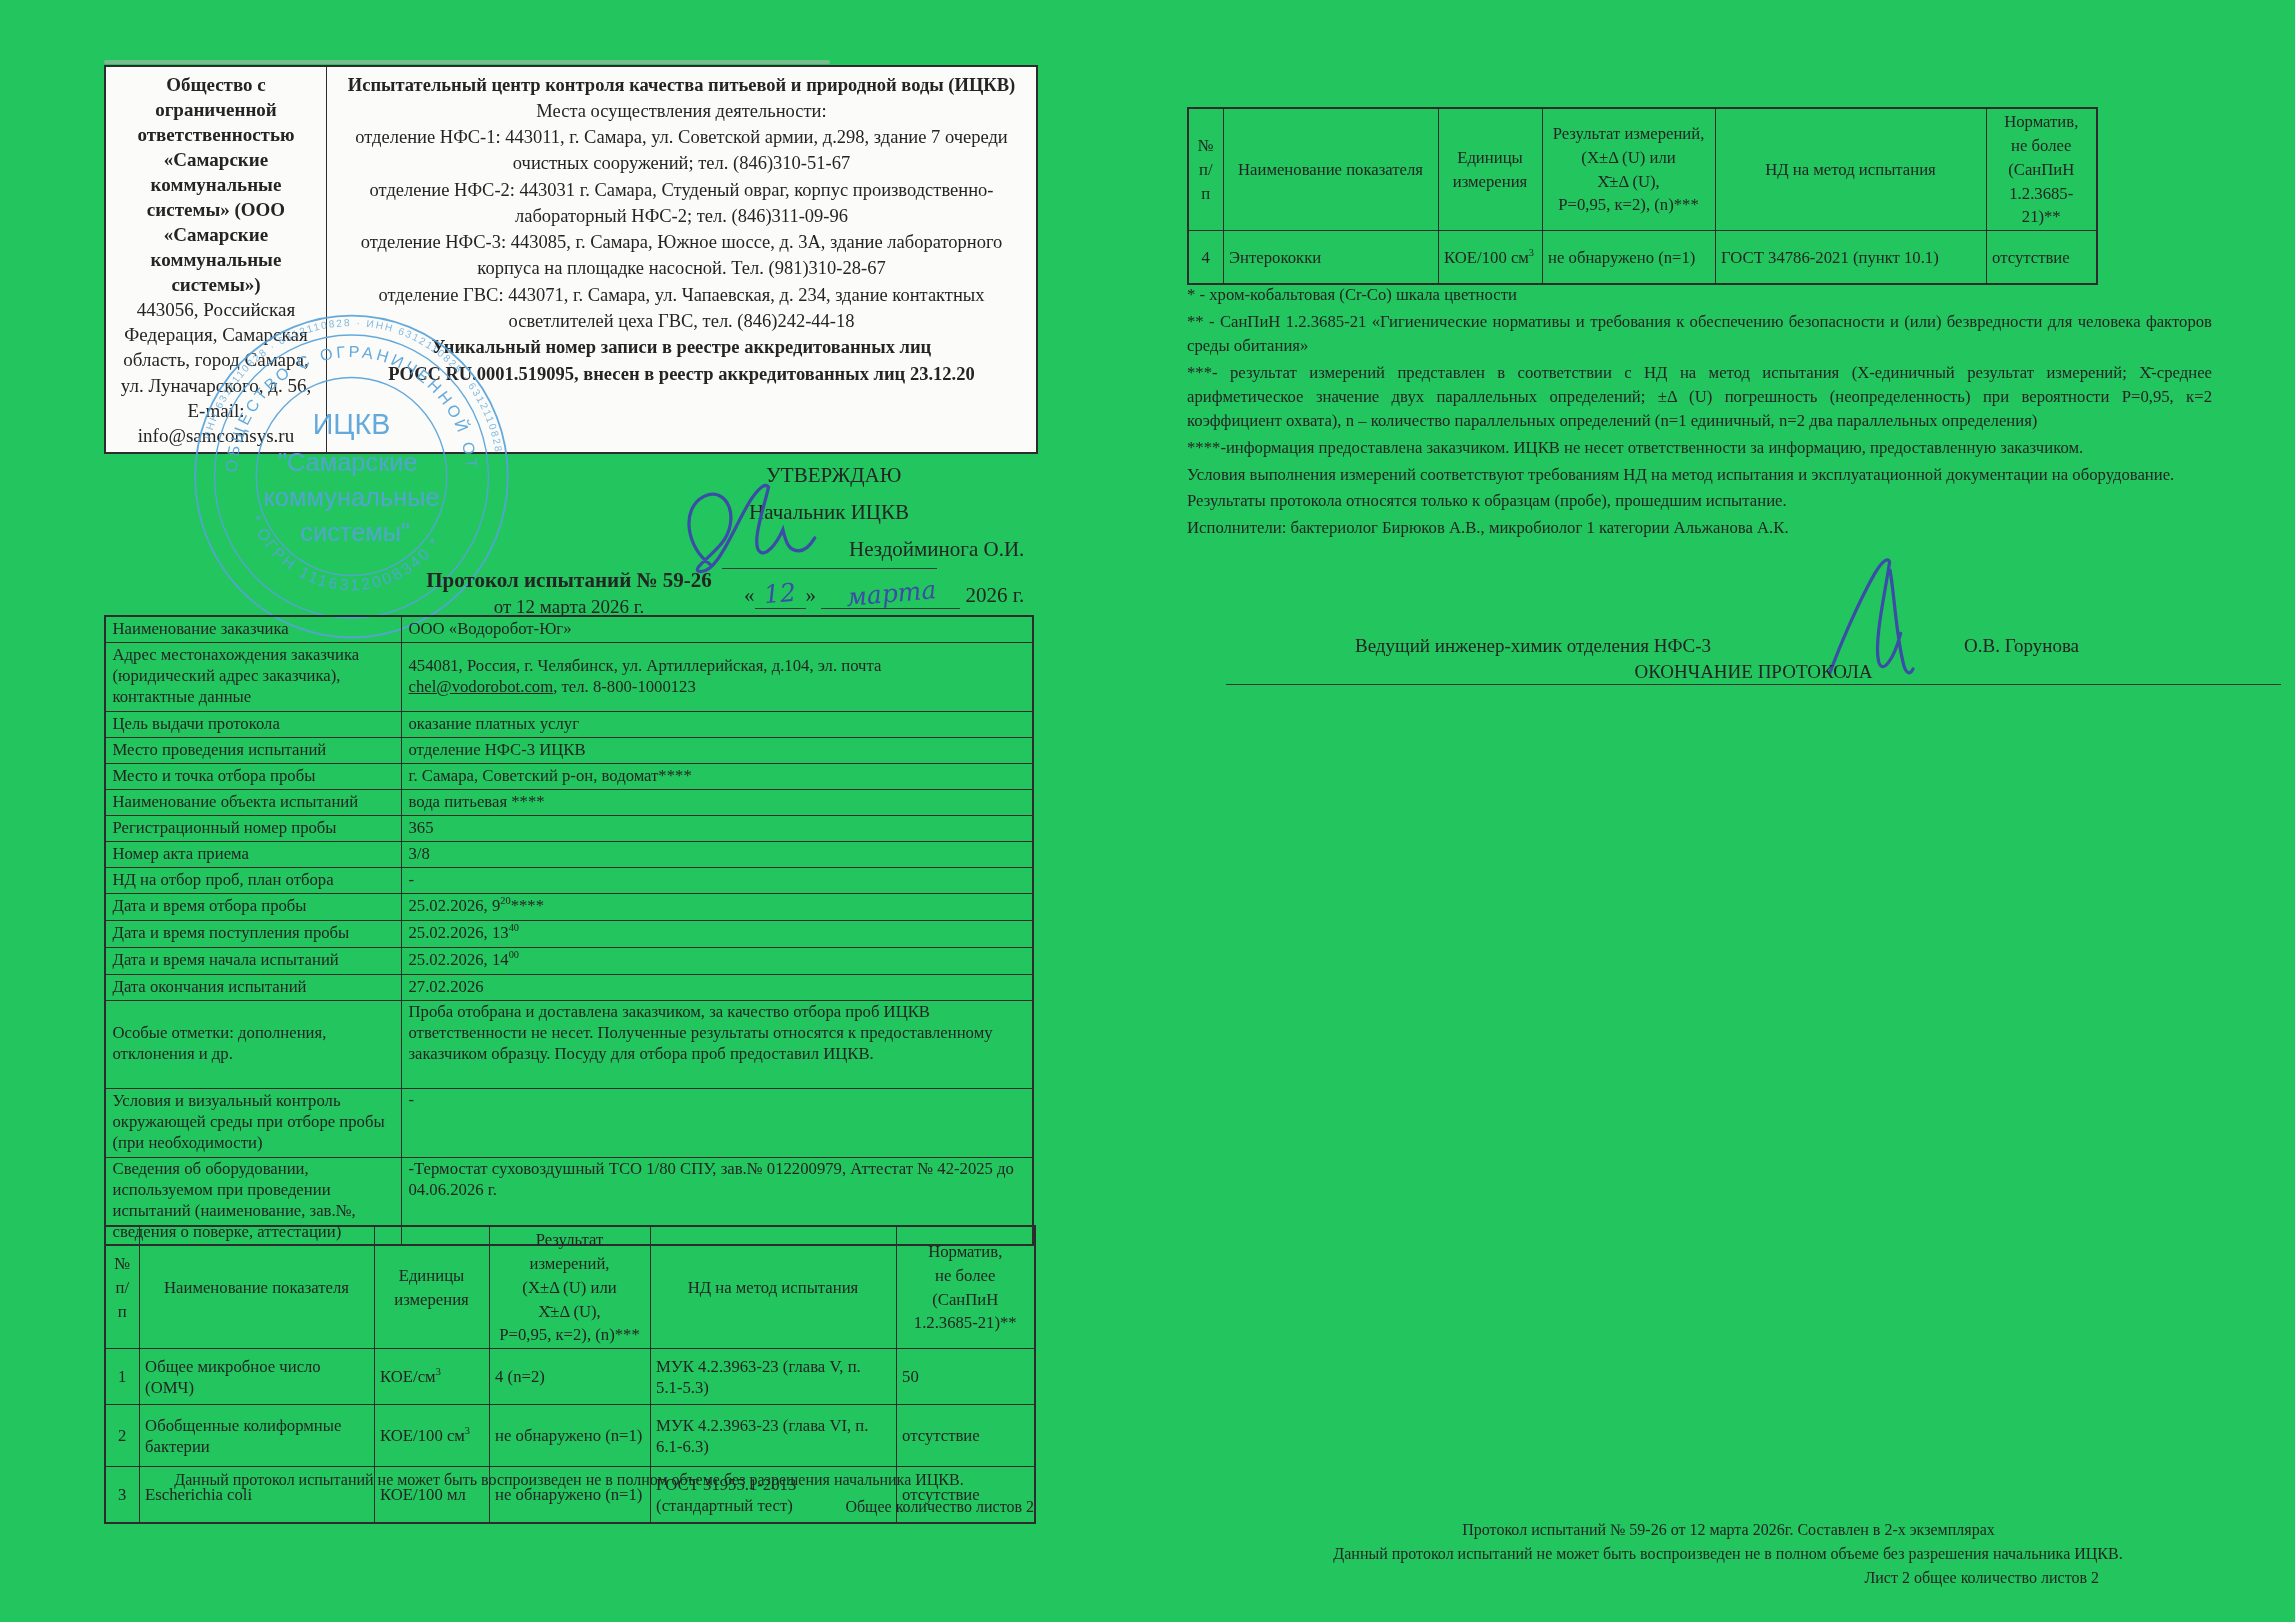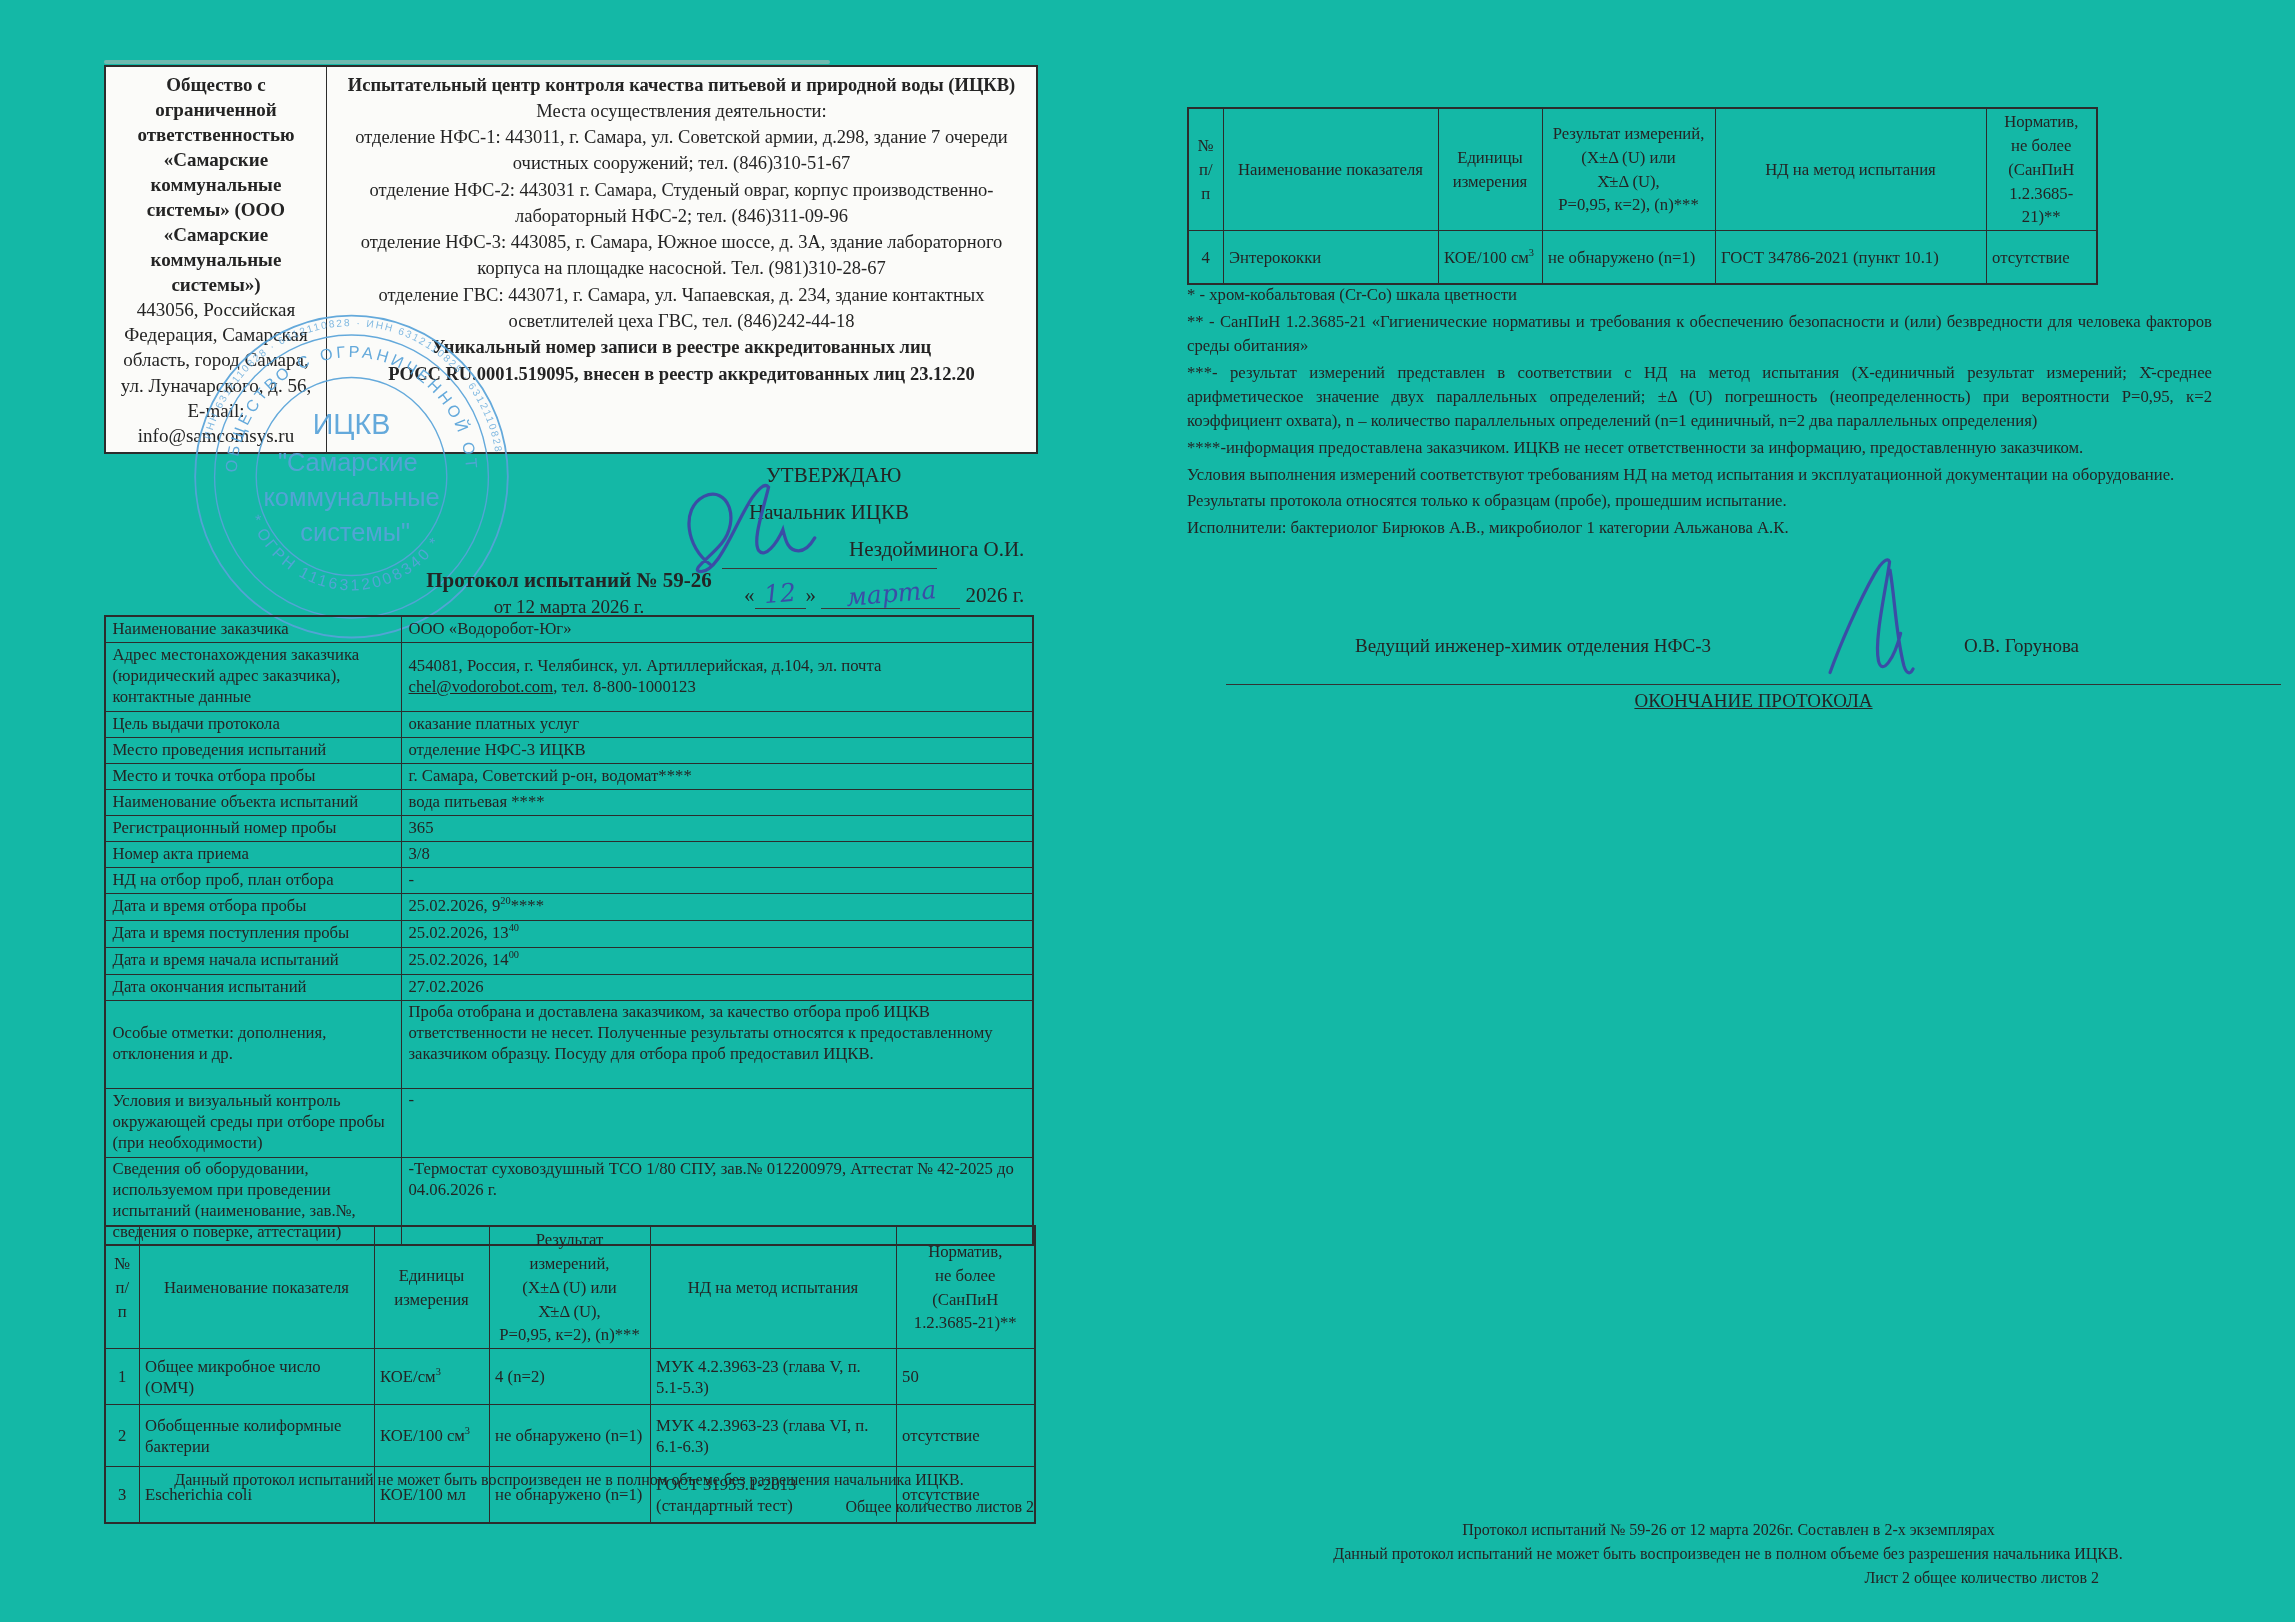--- a/index.html
+++ b/index.html
@@ -1,16 +1,16 @@
 <!DOCTYPE html>
 <html style="font-size:7.4px"><head>
 <meta charset="utf-8">
 <style>
   html,body{margin:0;padding:0;background:#e8e8e6;}
-  .sheet{position:relative;width:2295px;height:1623px;background:#14b8a6;overflow:hidden;
+  .sheet{position:relative;width:2295px;height:1623px;background:#22c55e;overflow:hidden;
          font-family:"Liberation Serif","DejaVu Serif",serif;color:#242424;}
   .abs{position:absolute;}
   .c{text-align:center;}
   .b{font-weight:bold;}
   .pre{white-space:pre-line;}
   .u{text-decoration:underline;}
 
   
   .hdrbox{left:104px;top:65px;width:930px;display:flex;border:2.3px solid #2c2c2c;background:#fbfbf9;}
   .hdrbox .cell{padding:4.6px 6.5px;}
@@ -49,21 +49,21 @@
   sup{font-size:62%;vertical-align:super;line-height:0;}
 
   
   .foot{font-size:16px;}
 
   
   .fnotes{left:1187px;top:283px;width:1025px;font-size:16.7px;line-height:1.44;text-align:justify;}
   .fnotes p{margin:0 0 2.8px 0;}
 
   .endrule{left:1226px;top:684px;width:1055px;border-top:1.9px solid #333;}
-  .endlabel{left:1226px;top:690px;width:1055px;font-size:19px;text-decoration:underline;}
+  .endlabel{left:1226px;top:661px;width:1055px;font-size:19px;}
   .sigblue{stroke:#3b4da6;stroke-width:7;fill:none;stroke-linecap:round;}
 </style>
 </head>
 <body>
 
 <div class="sheet">
 
   <div class="abs smudge"></div>
 
   <div class="abs hdrbox">

